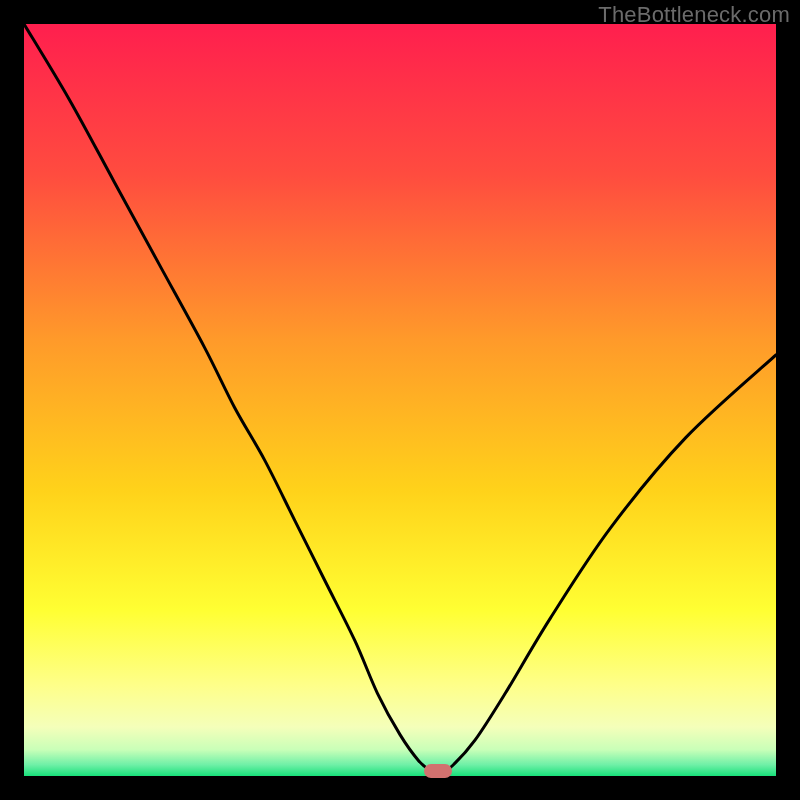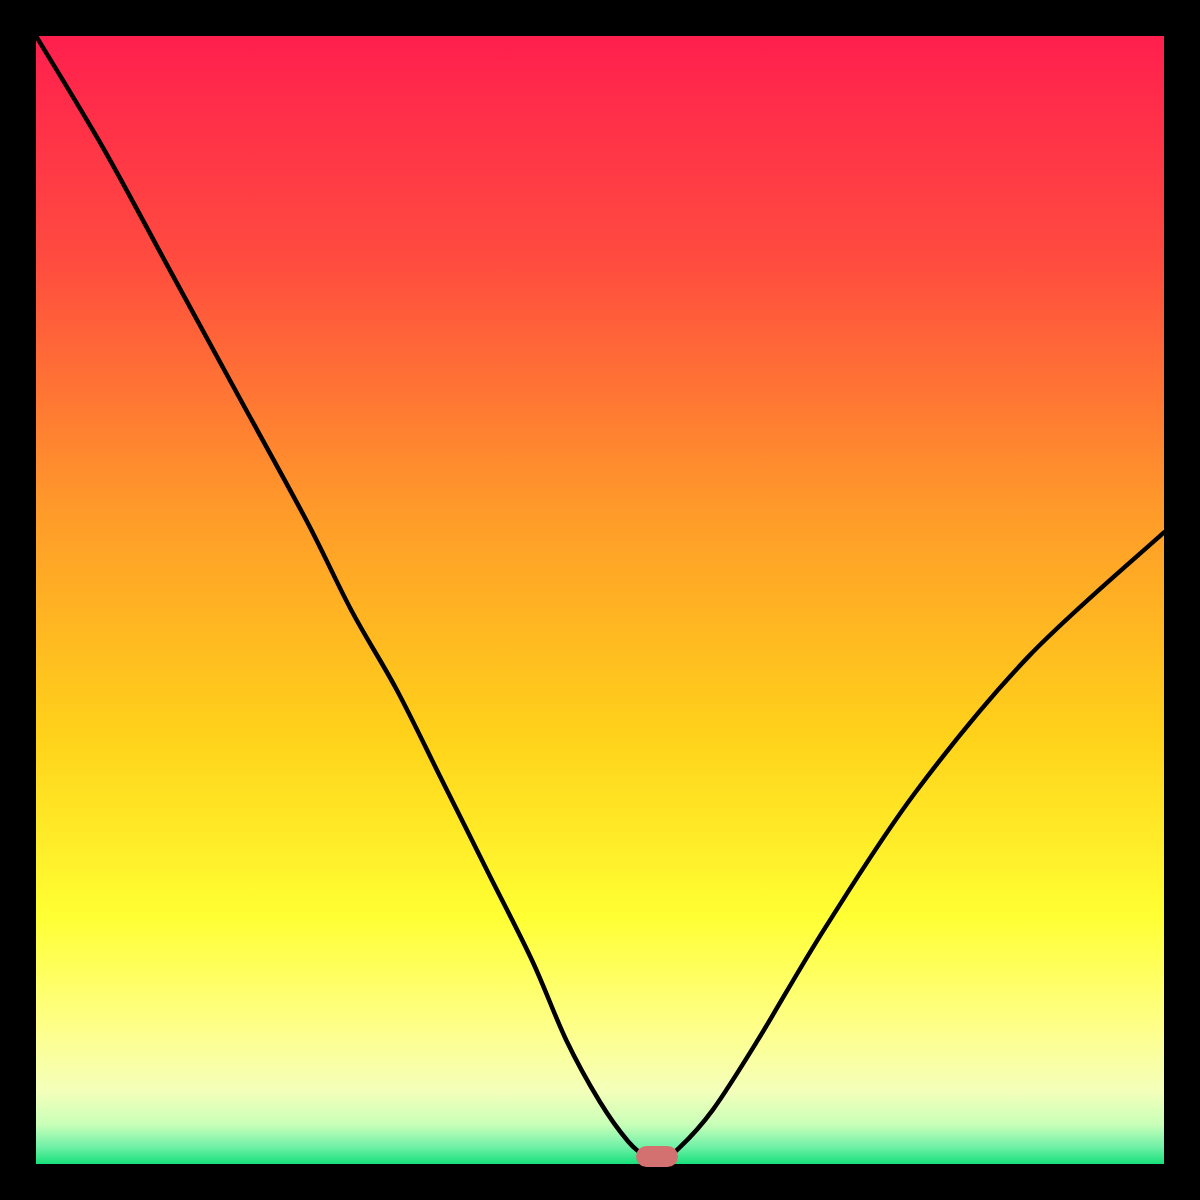--- a/index.html
+++ b/index.html
@@ -49,20 +49,21 @@
     border-radius: 7px;
     background: #d2716f;
     transform: translate(-50%, -50%);
   }
 </style>
 </head>
 <body>
 
 <div class="frame">
 
+  <div class="watermark">TheBottleneck.com</div>
 
   <div class="plot">
 
     <svg class="gradient" viewBox="0 0 100 100" preserveAspectRatio="none">
       <defs>
         <linearGradient id="bg" x1="0" y1="0" x2="0" y2="1">
             <stop offset="0%" stop-color="#ff1f4e"></stop>
             <stop offset="20%" stop-color="#ff4c3f"></stop>
             <stop offset="42%" stop-color="#ff9a2a"></stop>
             <stop offset="62%" stop-color="#ffd21a"></stop>

